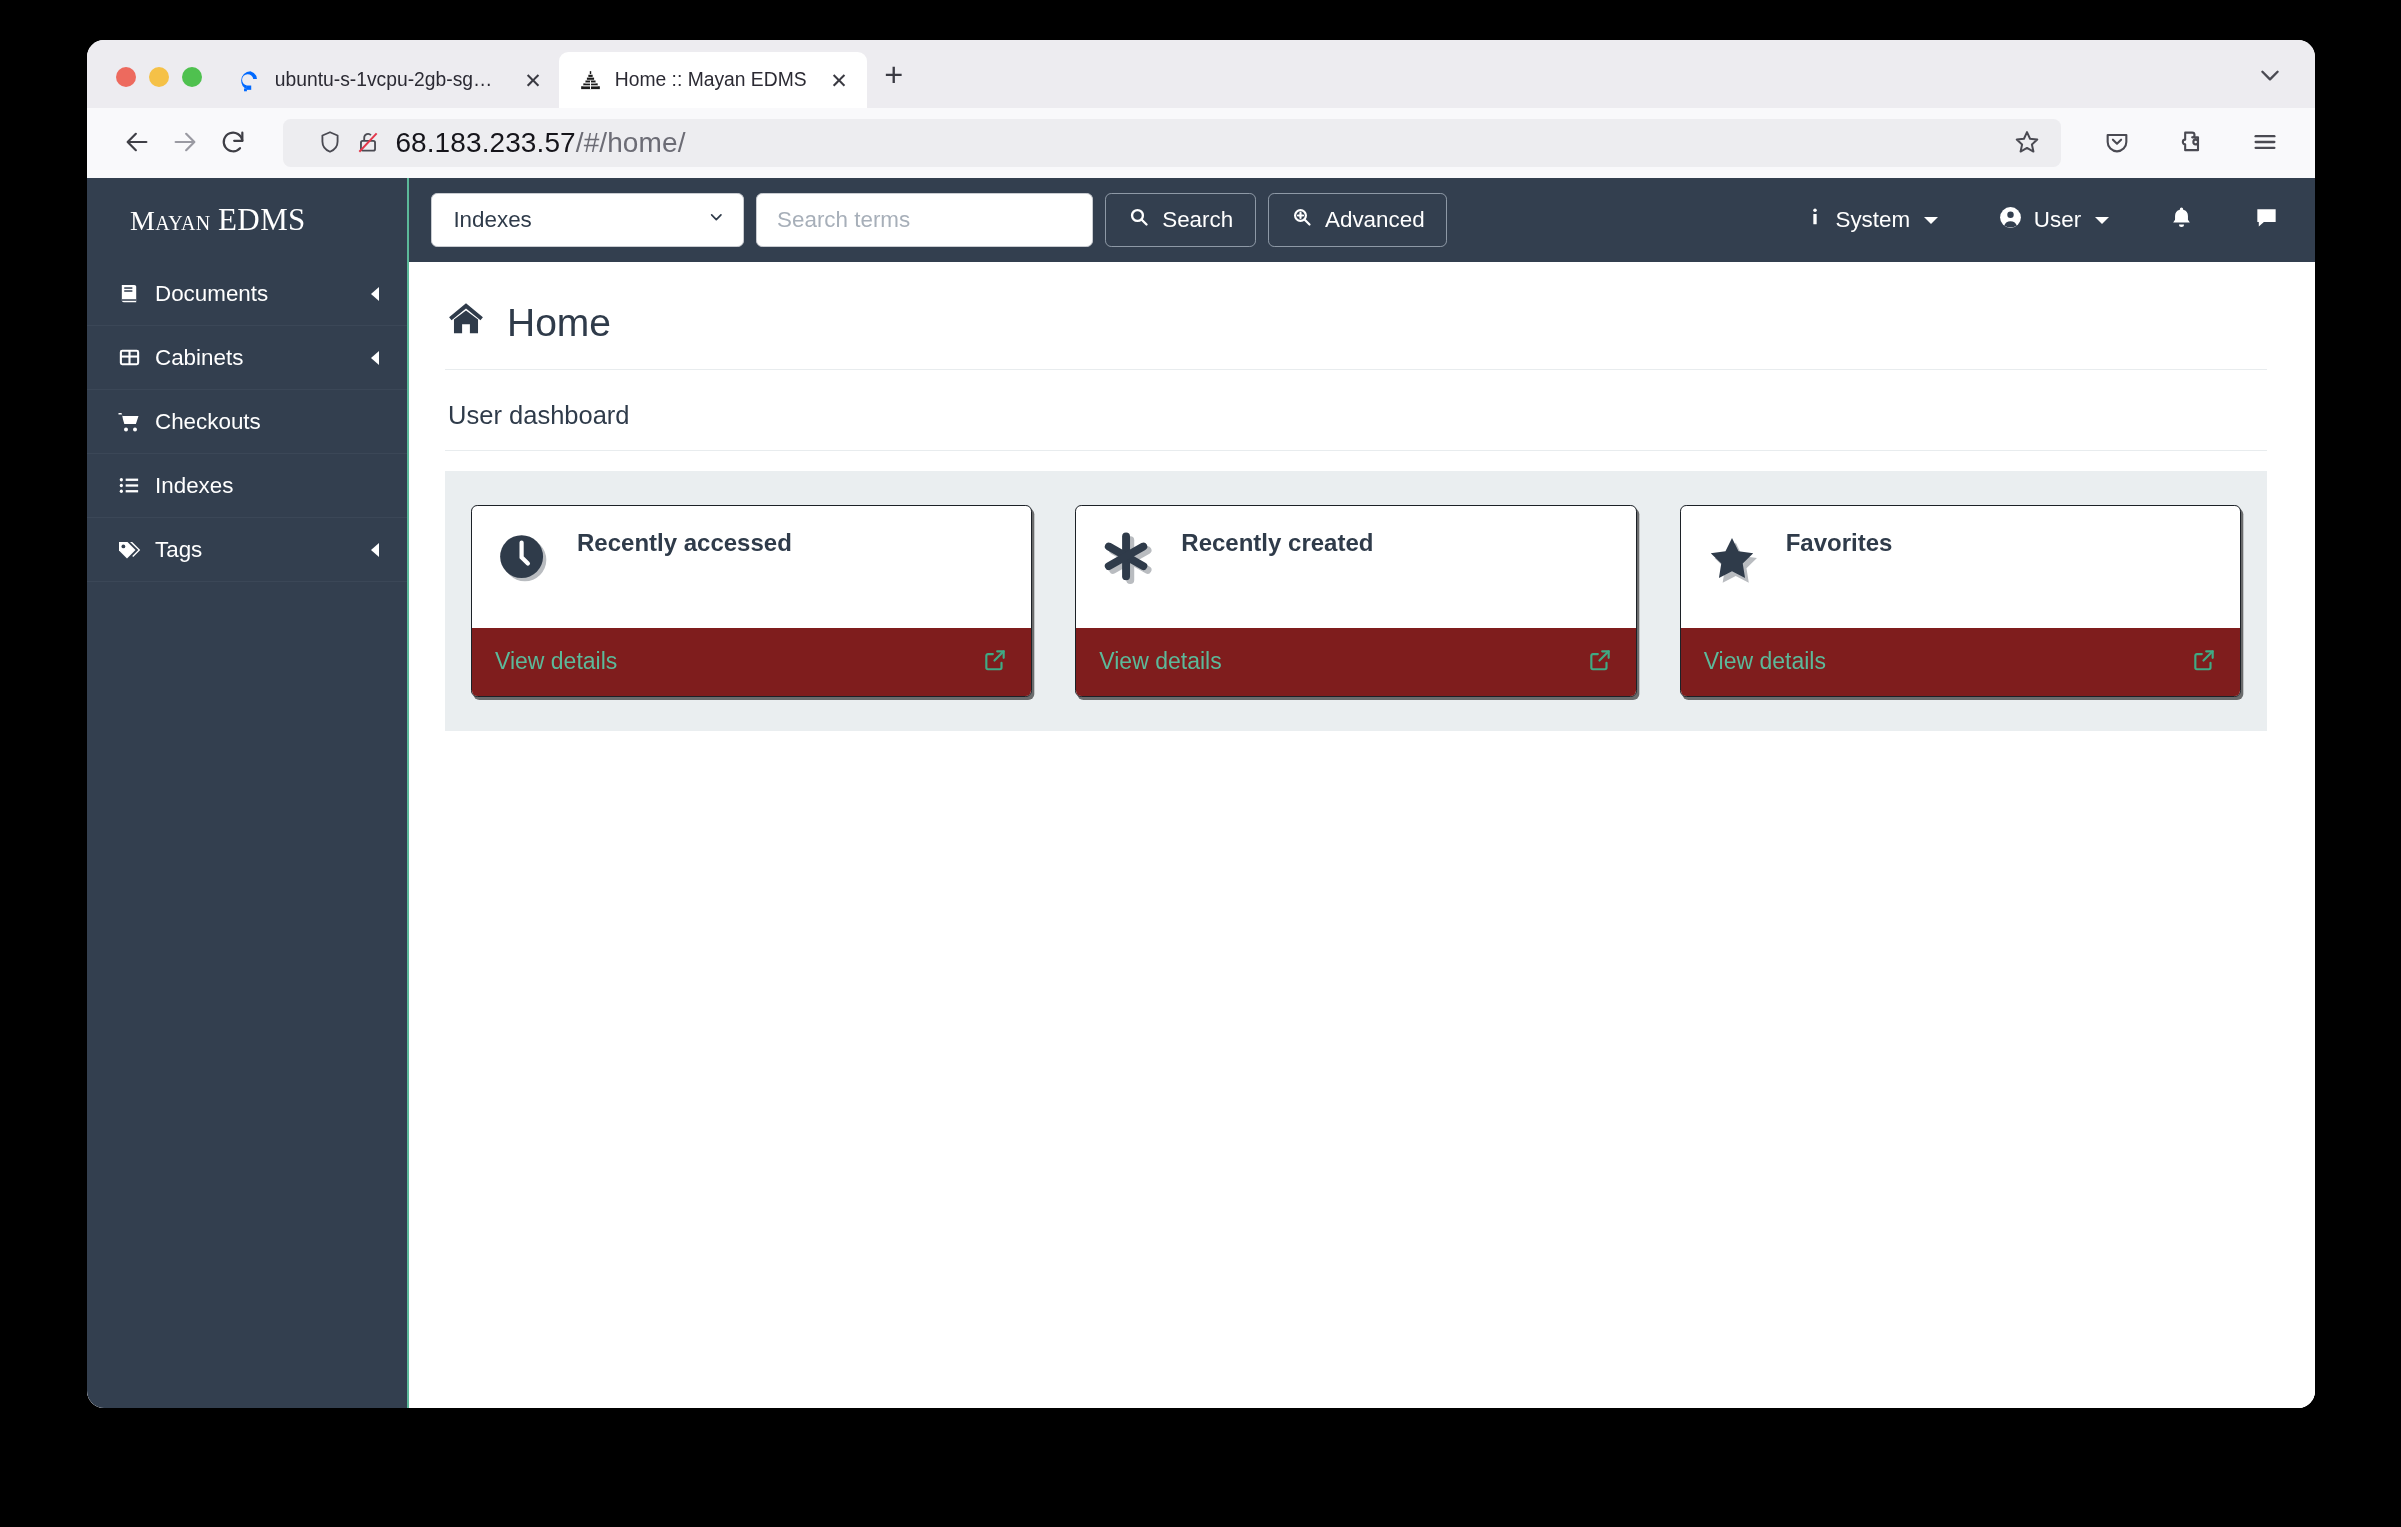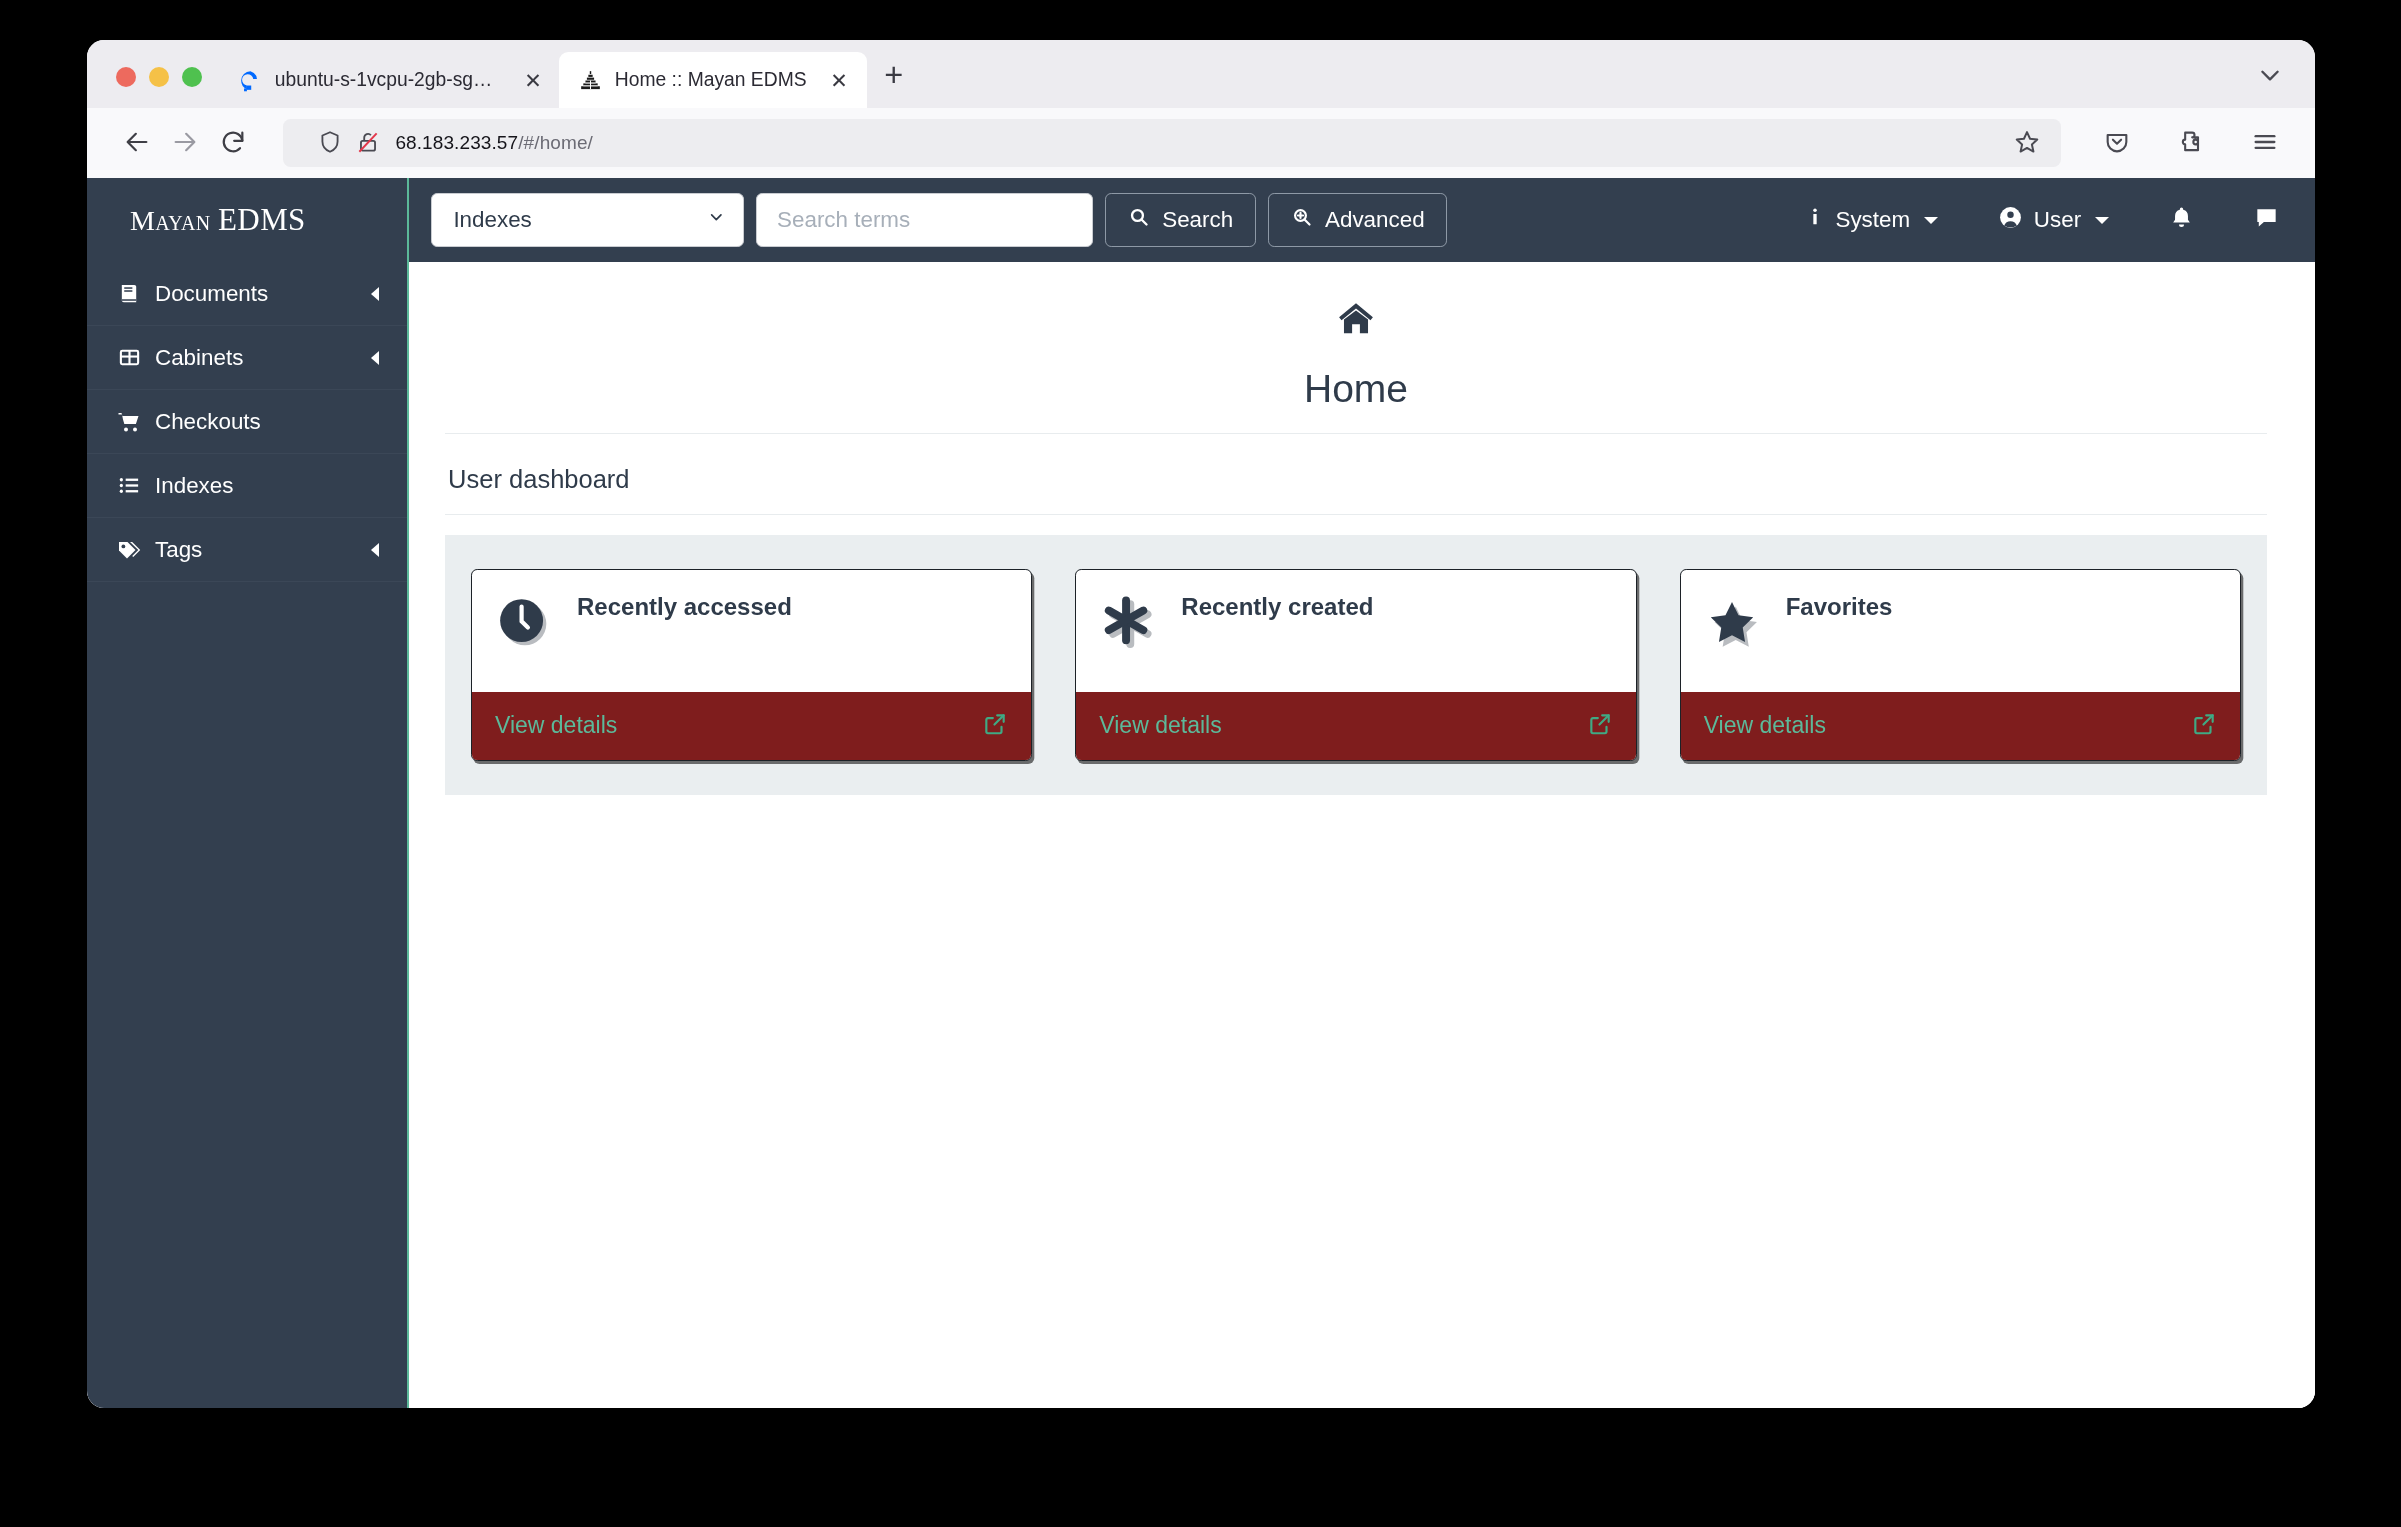--- a/index.html
+++ b/index.html
@@ -79,21 +79,21 @@
   }
   .urlbar {
     flex:1 1 auto;
     height:48px; margin:0 20px 0 26px;
     background:#ededf0; border-radius:7.7px;
     display:flex; align-items:center;
     padding:0 17px; gap:14px;
   }
   .url-icons { display:flex; align-items:center; gap:12.4px; padding-left:17px; }
   .url-text {
-    flex:1 1 auto; font-size:19px; color:#15141a;
+    flex:1 1 auto; font-size:28px; color:#15141a;
     letter-spacing:0.1px; white-space:nowrap; overflow:hidden;
   }
   .url-text .dim { color:#6c6c75; }
   .urlbar-star { margin-left:auto; display:flex; align-items:center; padding-right:3.1px; }
   .navbar-right { display:flex; align-items:center; gap:26px; padding-left:12.4px; }
 
   
   .viewport { flex:1 1 auto; display:flex; background:#fff; min-height:0; }
 
   
@@ -176,21 +176,20 @@
     border-top:7.7px solid #ffffff;
     margin-left:3.1px;
   }
 
   .content { flex:1 1 auto; padding:37px 48px 0 36px; overflow:hidden; }
   .page-title {
     display:flex; align-items:center; gap:20px;
     font-size:39px; color:#2f3b4a; font-weight:400;
     padding-bottom:21.7px;
     border-bottom:1.5px solid #e8ecee;
-    flex-direction:column;
   }
   .section-title {
     font-size:25.5px; color:#2f3b4a;
     padding:31px 0 20px 3.1px;
     border-bottom:1.5px solid #e8ecee;
   }
 
   .panel {
     background:#eaeef0;
     margin-top:20px;

